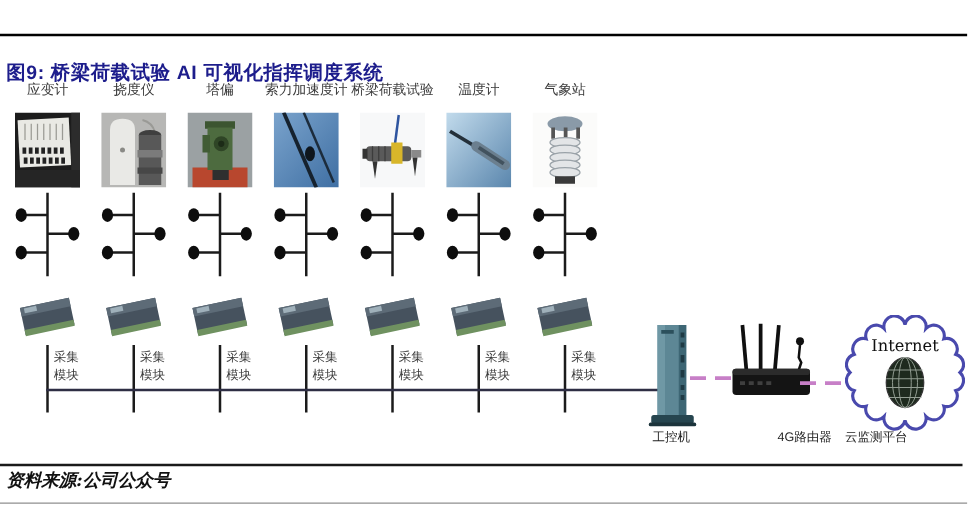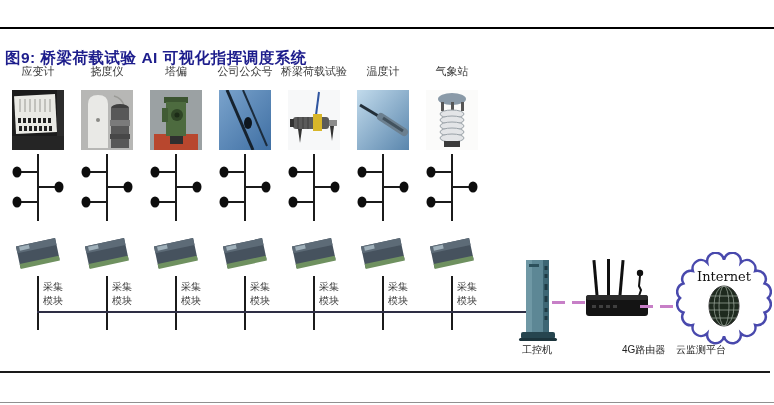--- a/index.html
+++ b/index.html
@@ -183,21 +183,21 @@
       </svg>
     </div>
     <div class="drop"></div>
     <div class="mlabel">
       <div>采集</div>
       <div>模块</div>
     </div>
   </div>
 
   <div class="col" style="left:217px">
-    <div class="s-label">公司公众号</div>
+    <div class="s-label">索力加速度计</div>
     <div class="s-img">
       <svg width="52" height="60" viewBox="0 0 52 60">
         <defs>
             <linearGradient id="sky1" x1="0" y1="0" x2="1" y2="1">
           <stop offset="0" stop-color="#7aa3cc"></stop>
               <stop offset="1" stop-color="#3f6fa3"></stop>
         </linearGradient>
           </defs>
         <rect width="52" height="60" fill="url(#sky1)"></rect>
         <line x1="8" y1="0" x2="34" y2="60" stroke="#16222e" stroke-width="3"></line>
@@ -433,15 +433,16 @@
         <line x1="33.5" y1="44" x2="62.5" y2="44"></line>
         <line x1="33" y1="51" x2="63" y2="51"></line>
         <line x1="33" y1="58" x2="63" y2="58"></line>
         <line x1="34.5" y1="66" x2="61.5" y2="66"></line>
       </g>
     </svg>
   </div>
   <div class="dev-label" style="left:676px;top:343px">云监测平台</div>
 
   <div class="source-rule"></div>
+  <div class="source-text">资料来源:公司公众号</div>
   <div class="bottom-rule"></div>
 
 </div>
 
 </body></html>

